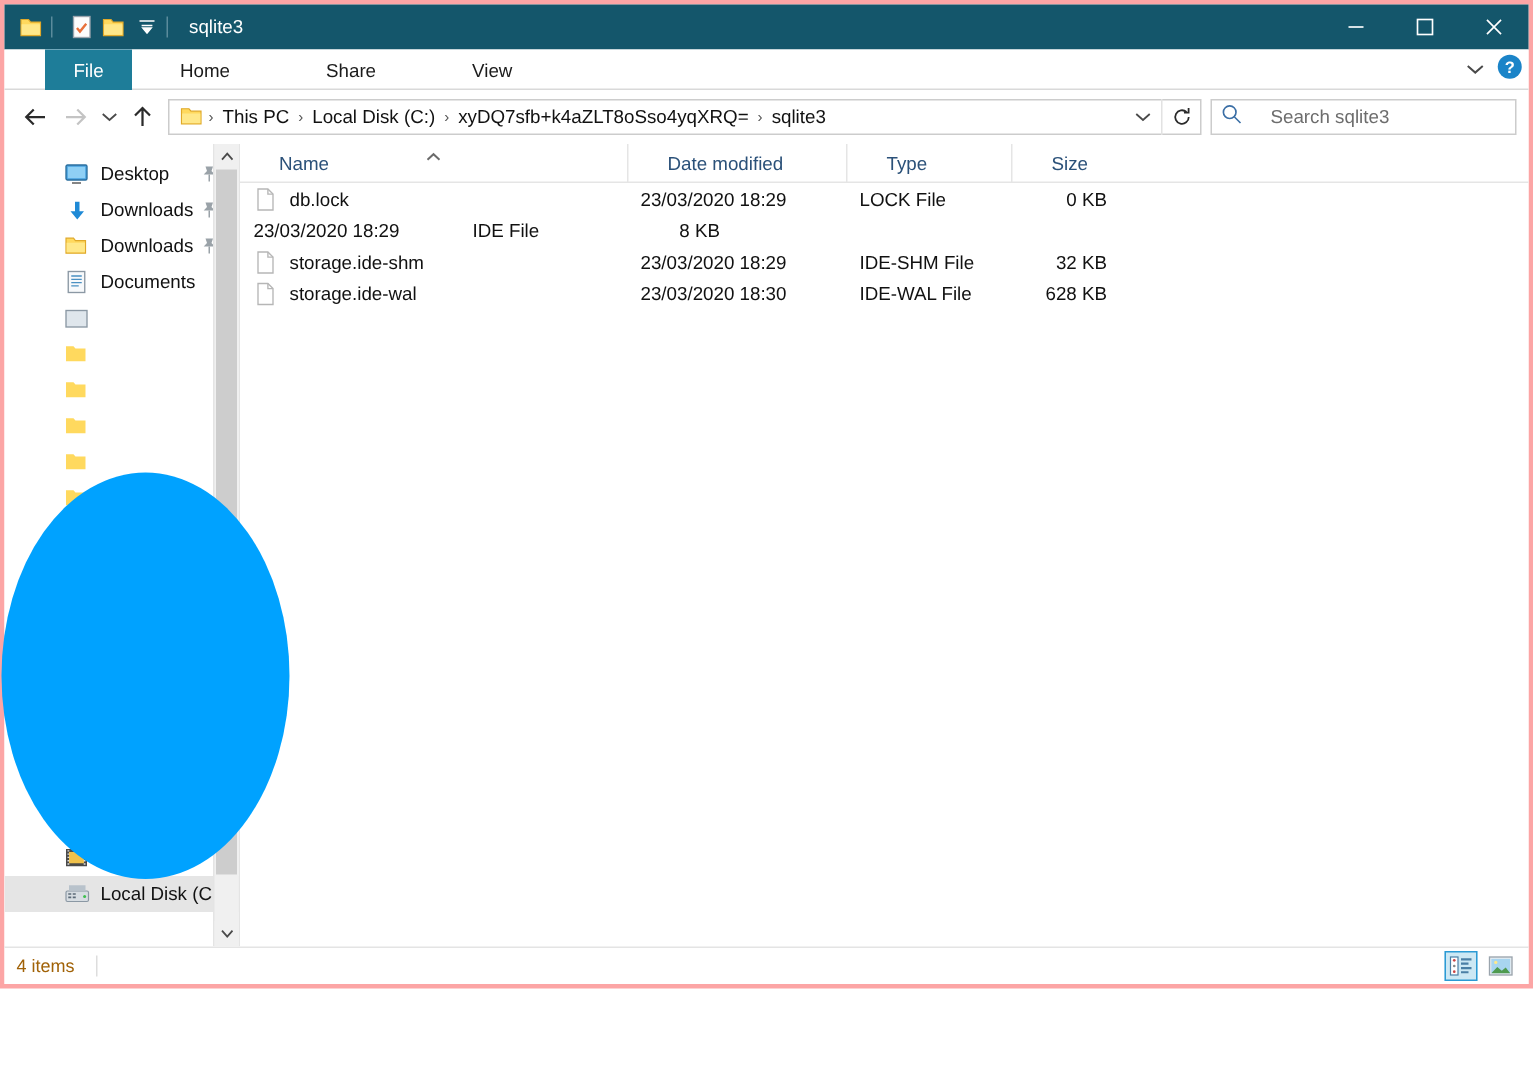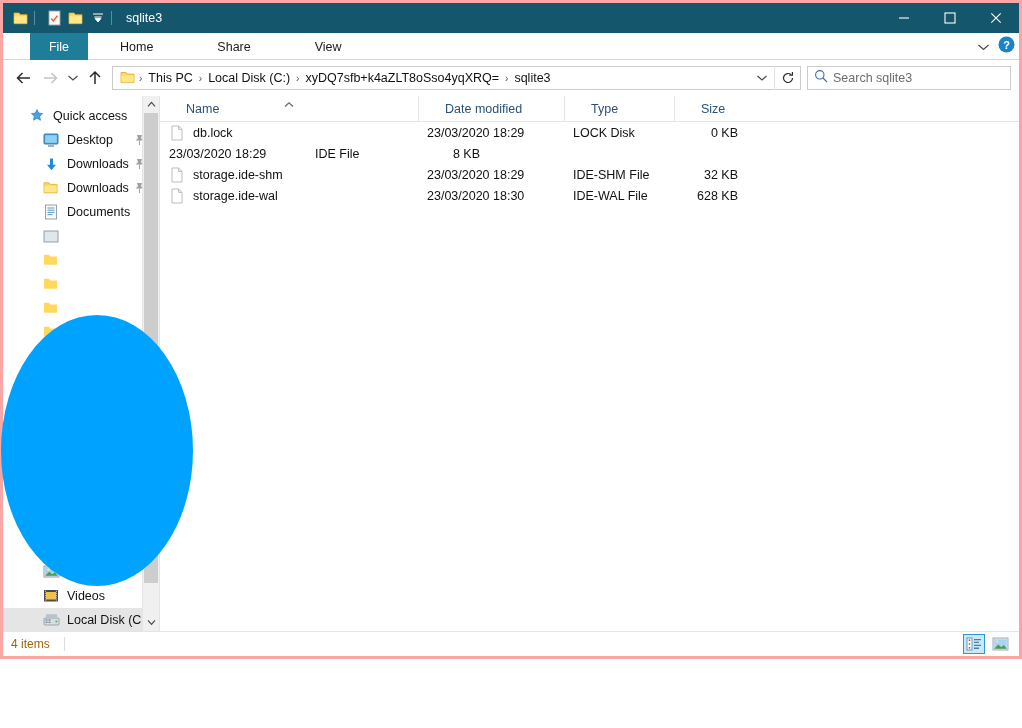--- a/index.html
+++ b/index.html
@@ -60,21 +60,21 @@
     display: flex; align-items: center; margin-left: 4px; position: relative;
   }
   .crumbs { display: flex; align-items: center; flex: 1; overflow: hidden; padding-left: 3px; }
   .crumb { font-size: 12.5px; color: #111; padding: 0 5px; white-space: nowrap; }
   .crumb-sep { color: #555; font-size: 10px; padding: 0 1px; }
   .addr-dd { width: 24px; height: 22px; display: flex; align-items: center; justify-content: center; }
   .refresh { width: 26px; height: 24px; display: flex; align-items: center; justify-content: center;
              border-left: 1px solid #e2e2e2; }
   .searchbox {
     width: 204px; height: 24px; border: 1px solid #cccccc; background: #fff;
-    display: flex; align-items: center; margin-left: 6px; padding: 0 6px; gap: 5px;
+    display: flex; align-items: center; margin-left: 6px; padding: 0 6px; gap: 19px;
   }
   .searchbox input {
     border: none; outline: none; font-size: 12.5px; color: #555;
     font-family: "Liberation Sans", sans-serif; width: 100%; background: transparent;
   }
   .searchbox input::placeholder { color: #6d6d6d; }
 
   
   .body { flex: 1; display: flex; min-height: 0; position: relative; }
 
@@ -282,28 +282,20 @@
       </span>
       <input type="text" placeholder="Search sqlite3" style="">
     </div>
   </div>
 
   <div class="body">
 
     <div class="navpane">
       <div class="navlist">
 
-        <div class="navitem lvl0">
-          <span class="nav-ico">
-            <svg width="16" height="16" viewBox="0 0 16 16">
-              <path d="M8 1.5l1.7 3.6 3.9.5-2.9 2.7.8 3.9L8 10.3 4.5 12.2l.8-3.9L2.4 5.6l3.9-.5z" fill="#4aa3e0" stroke="#2b7fc0" stroke-width="0.7"></path>
-            </svg>
-          </span>
-          <span>Quick access</span>
-        </div>
 
         <div class="navitem lvl1">
           <span class="nav-ico">
             <svg width="16" height="14" viewBox="0 0 16 14">
               <rect x="1" y="1" width="14" height="10" rx="1" fill="#4aa3e0" stroke="#2b6f9e" stroke-width="0.9"></rect>
               <rect x="2.2" y="2.2" width="11.6" height="7.6" fill="#8fd0f5"></rect>
               <path d="M5 13h6" stroke="#5c5c5c" stroke-width="1"></path>
             </svg>
           </span>
           <span>Desktop</span>
@@ -565,21 +557,21 @@
           <div class="cell w-name">
             <span class="fileicon">
               <svg width="16" height="16" viewBox="0 0 16 16">
                 <path d="M3 1h6.6L13 4.4V15H3z" fill="#ffffff" stroke="#b6b6b6" stroke-width="0.9"></path>
                 <path d="M9.6 1v3.4H13" fill="none" stroke="#b6b6b6" stroke-width="0.9"></path>
               </svg>
             </span>
             <span>db.lock</span>
           </div>
           <div class="cell w-date dim">23/03/2020 18:29</div>
-          <div class="cell w-type dim">LOCK Disk</div>
+          <div class="cell w-type dim">LOCK File</div>
           <div class="cell w-size num dim">0 KB</div>
         </div>
 
         <div class="row">
           <div class="cell w-date dim">23/03/2020 18:29</div>
           <div class="cell w-type dim">IDE File</div>
           <div class="cell w-size num dim">8 KB</div>
         </div>
 
         <div class="row">

